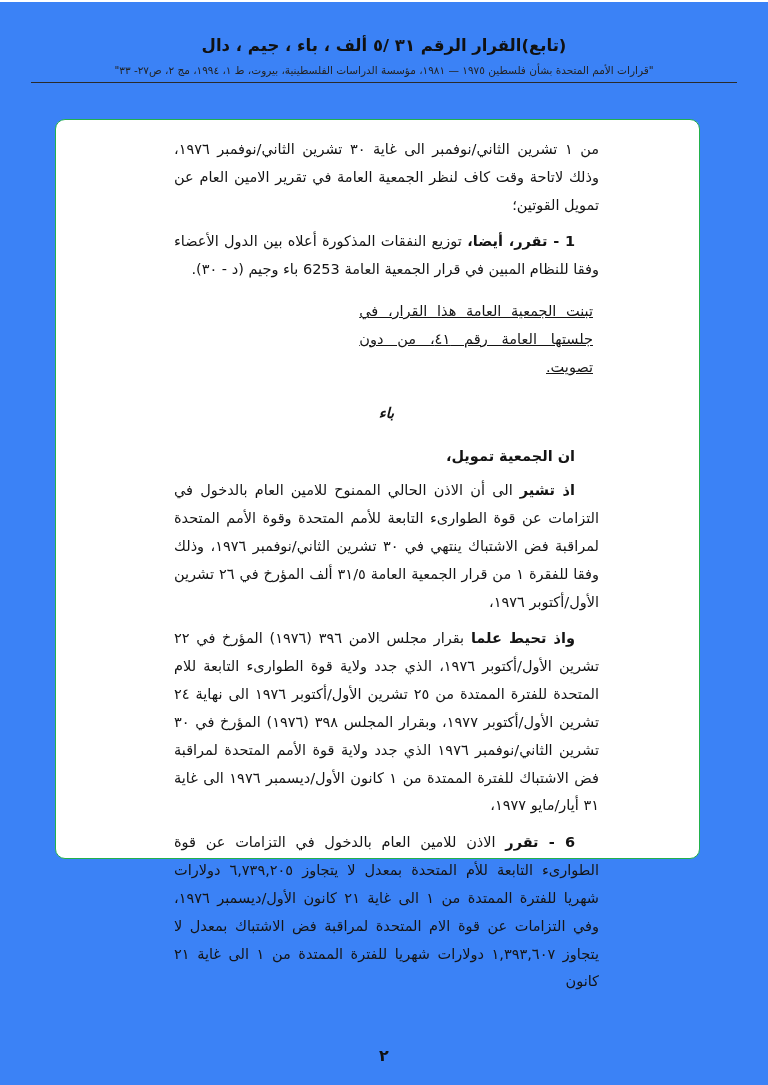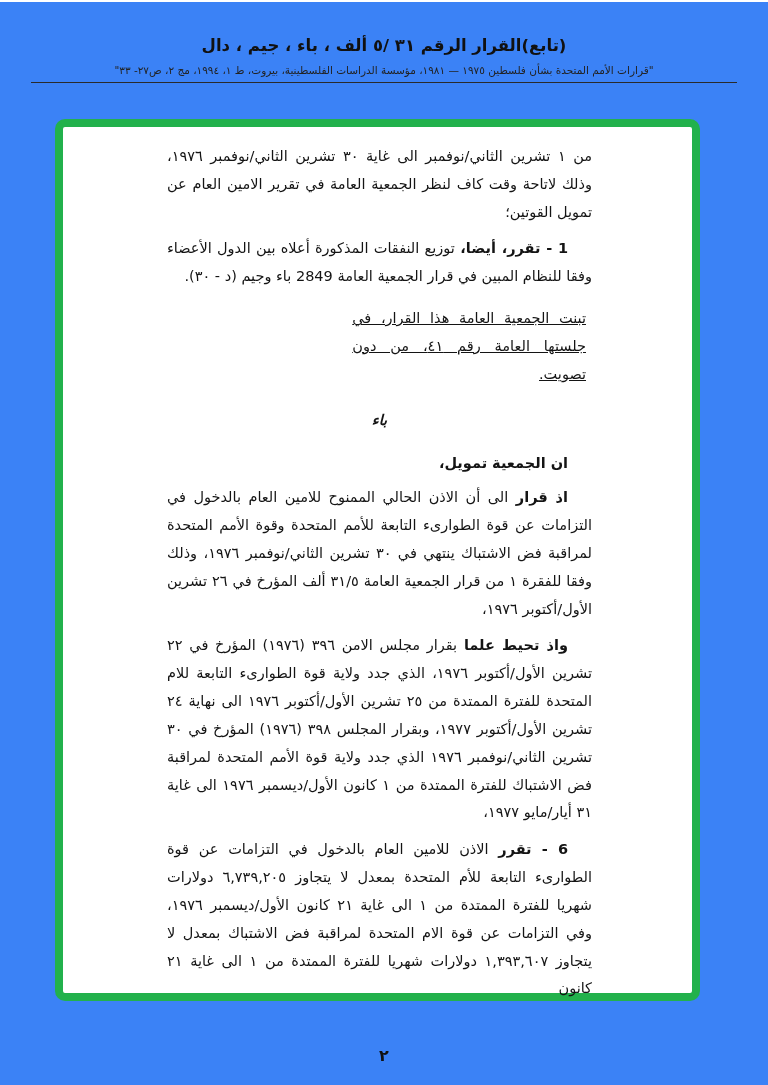--- a/index.html
+++ b/index.html
@@ -37,22 +37,22 @@
     width: 706px;
     margin: 6px auto 0 auto;
     border: 0;
     border-top: 1.5px solid #2a2a2a;
   }
   .frame {
     position: absolute;
     left: 55px;
     top: 117px;
     width: 645px;
-    height: 882px;
-    border: 8px solid #14b8a6;
+    height: 740px;
+    border: 1px solid #14b8a6;
     border-radius: 10px;
     box-sizing: border-box;
     background: #ffffff;
   }
   .doc-body {
     direction: rtl;
     position: absolute;
     top: 16px;
     right: 100px;
     width: 425px;
@@ -106,25 +106,25 @@
 
   <div class="header">
     <div class="title">(تابع)القرار الرقم ٣١ /٥ ألف ، باء ، جيم ، دال</div>
     <div class="source">"قرارات الأمم المتحدة بشأن فلسطين ١٩٧٥ — ١٩٨١، مؤسسة الدراسات الفلسطينية، بيروت، ط ١، ١٩٩٤، مج ٢، ص٢٧- ٣٣"</div>
     <hr class="header-rule">
   </div>
 
   <div class="frame" style="border-color: rgb(34, 177, 76);">
     <div class="doc-body">
         <p class="para"><span>من ١ تشرين الثاني/نوفمبر الى غاية ٣٠ تشرين الثاني/نوفمبر ١٩٧٦، وذلك لاتاحة وقت كاف لنظر الجمعية العامة في تقرير الامين العام عن تمويل القوتين؛</span></p>
-        <p class="para indent"><b>1 - تقرر، أيضا،</b><span> توزيع النفقات المذكورة أعلاه بين الدول الأعضاء وفقا للنظام المبين في قرار الجمعية العامة 2849 باء وجيم (د - ٣٠).</span></p>
+        <p class="para indent"><b>1 - تقرر، أيضا،</b><span> توزيع النفقات المذكورة أعلاه بين الدول الأعضاء وفقا للنظام المبين في قرار الجمعية العامة 6253 باء وجيم (د - ٣٠).</span></p>
         <p class="para note"><span>تبنت الجمعية العامة هذا القرار، في جلستها العامة رقم ٤١، من دون تصويت.</span></p>
         <p class="para center-bold"><span>باء</span></p>
         <p class="para heading"><b>ان الجمعية تمويل،</b></p>
-        <p class="para indent"><b>اذ قرار</b><span> الى أن الاذن الحالي الممنوح للامين العام بالدخول في التزامات عن قوة الطوارىء التابعة للأمم المتحدة وقوة الأمم المتحدة لمراقبة فض الاشتباك ينتهي في ٣٠ تشرين الثاني/نوفمبر ١٩٧٦، وذلك وفقا للفقرة ١ من قرار الجمعية العامة ٣١/٥ ألف المؤرخ في ٢٦ تشرين الأول/أكتوبر ١٩٧٦،</span></p>
+        <p class="para indent"><b>اذ تشير</b><span> الى أن الاذن الحالي الممنوح للامين العام بالدخول في التزامات عن قوة الطوارىء التابعة للأمم المتحدة وقوة الأمم المتحدة لمراقبة فض الاشتباك ينتهي في ٣٠ تشرين الثاني/نوفمبر ١٩٧٦، وذلك وفقا للفقرة ١ من قرار الجمعية العامة ٣١/٥ ألف المؤرخ في ٢٦ تشرين الأول/أكتوبر ١٩٧٦،</span></p>
         <p class="para indent"><b>واذ تحيط علما</b><span> بقرار مجلس الامن ٣٩٦ (١٩٧٦) المؤرخ في ٢٢ تشرين الأول/أكتوبر ١٩٧٦، الذي جدد ولاية قوة الطوارىء التابعة للام المتحدة للفترة الممتدة من ٢٥ تشرين الأول/أكتوبر ١٩٧٦ الى نهاية ٢٤ تشرين الأول/أكتوبر ١٩٧٧، وبقرار المجلس ٣٩٨ (١٩٧٦) المؤرخ في ٣٠ تشرين الثاني/نوفمبر ١٩٧٦ الذي جدد ولاية قوة الأمم المتحدة لمراقبة فض الاشتباك للفترة الممتدة من ١ كانون الأول/ديسمبر ١٩٧٦ الى غاية ٣١ أيار/مايو ١٩٧٧،</span></p>
         <p class="para indent"><b>6 - تقرر</b><span> الاذن للامين العام بالدخول في التزامات عن قوة الطوارىء التابعة للأم المتحدة بمعدل لا يتجاوز ٦,٧٣٩,٢٠٥ دولارات شهريا للفترة الممتدة من ١ الى غاية ٢١ كانون الأول/ديسمبر ١٩٧٦، وفي التزامات عن قوة الام المتحدة لمراقبة فض الاشتباك بمعدل لا يتجاوز ١,٣٩٣,٦٠٧ دولارات شهريا للفترة الممتدة من ١ الى غاية ٢١ كانون</span></p>
       </div>
   </div>
 
   <div class="footer">
     <span class="page-num">٢</span>
   </div>
 
 </div>

